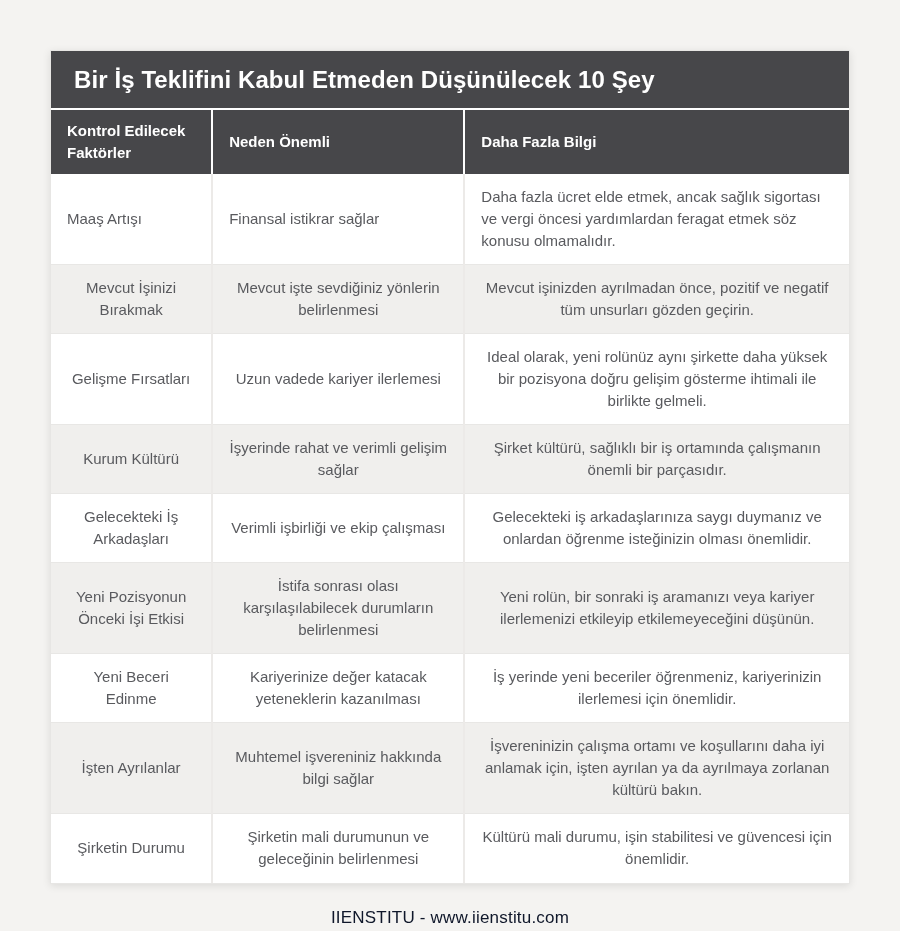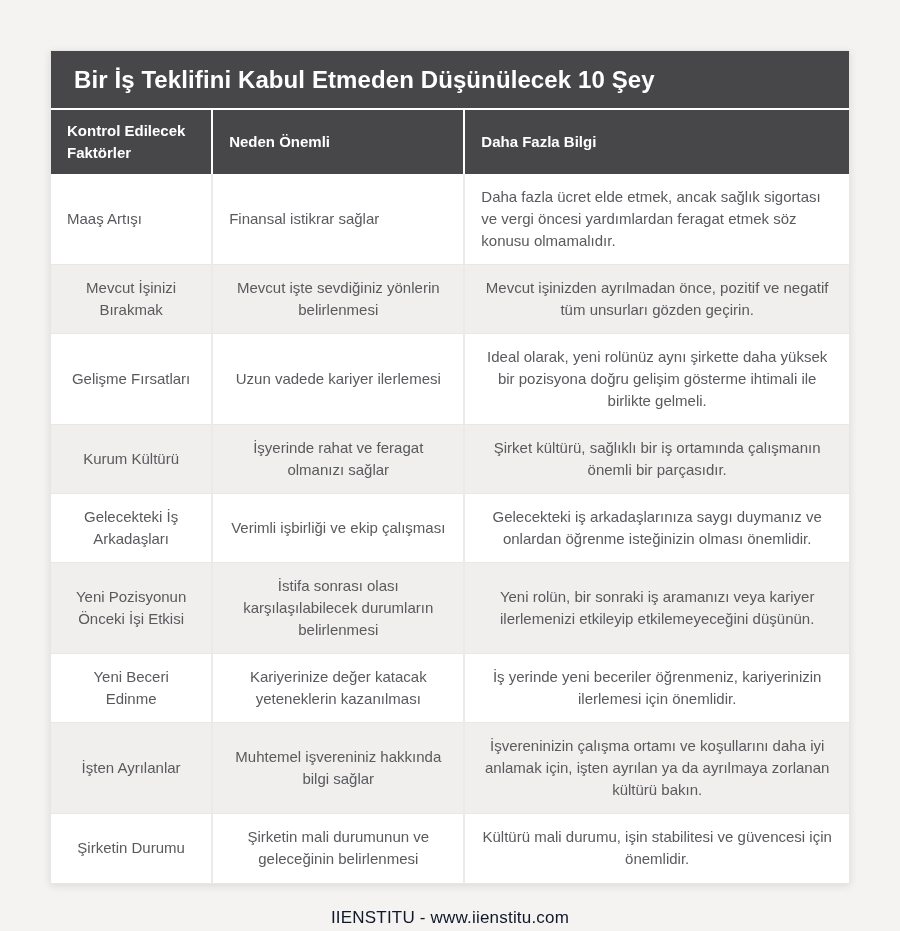--- a/index.html
+++ b/index.html
@@ -116,21 +116,21 @@
           <td>Mevcut işte sevdiğiniz yönlerin belirlenmesi</td>
           <td>Mevcut işinizden ayrılmadan önce, pozitif ve negatif tüm unsurları gözden geçirin.</td>
         </tr>
         <tr>
           <td>Gelişme Fırsatları</td>
           <td>Uzun vadede kariyer ilerlemesi</td>
           <td>Ideal olarak, yeni rolünüz aynı şirkette daha yüksek bir pozisyona doğru gelişim gösterme ihtimali ile birlikte gelmeli.</td>
         </tr>
         <tr>
           <td>Kurum Kültürü</td>
-          <td>İşyerinde rahat ve feragat olmanızı sağlar</td>
+          <td>İşyerinde rahat ve verimli gelişim sağlar</td>
           <td>Şirket kültürü, sağlıklı bir iş ortamında çalışmanın önemli bir parçasıdır.</td>
         </tr>
         <tr>
           <td>Gelecekteki İş Arkadaşları</td>
           <td>Verimli işbirliği ve ekip çalışması</td>
           <td>Gelecekteki iş arkadaşlarınıza saygı duymanız ve onlardan öğrenme isteğinizin olması önemlidir.</td>
         </tr>
         <tr>
           <td>Yeni Pozisyonun Önceki İşi Etkisi</td>
           <td>İstifa sonrası olası karşılaşılabilecek durumların belirlenmesi</td>

